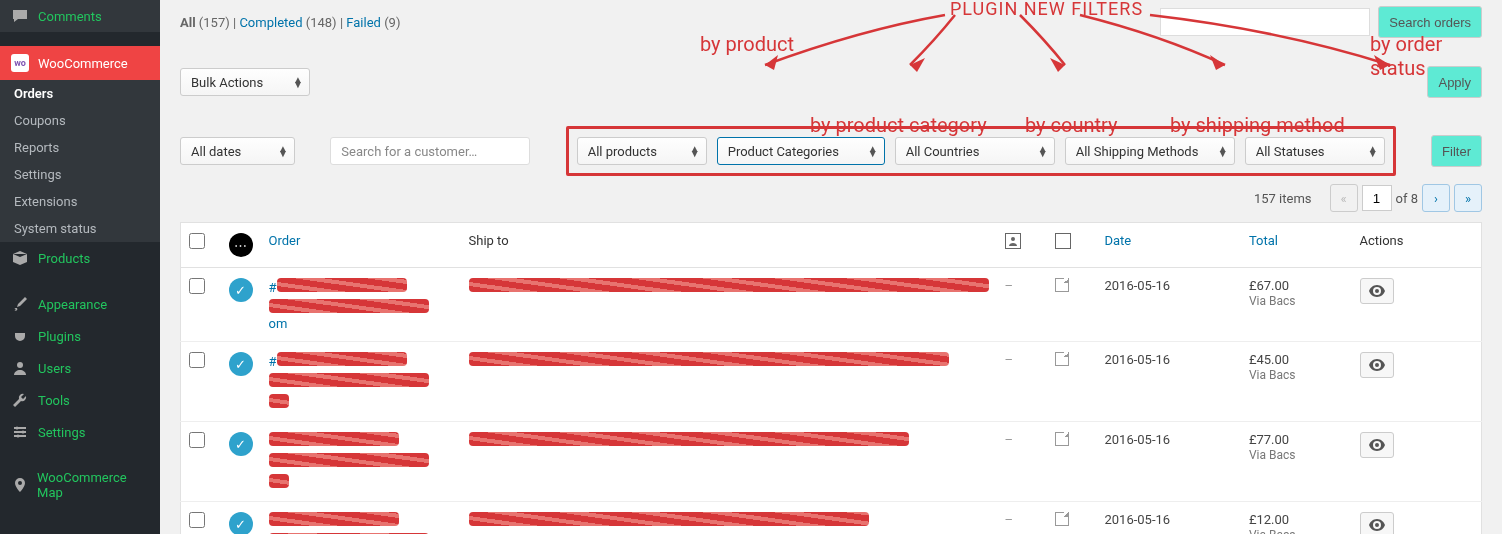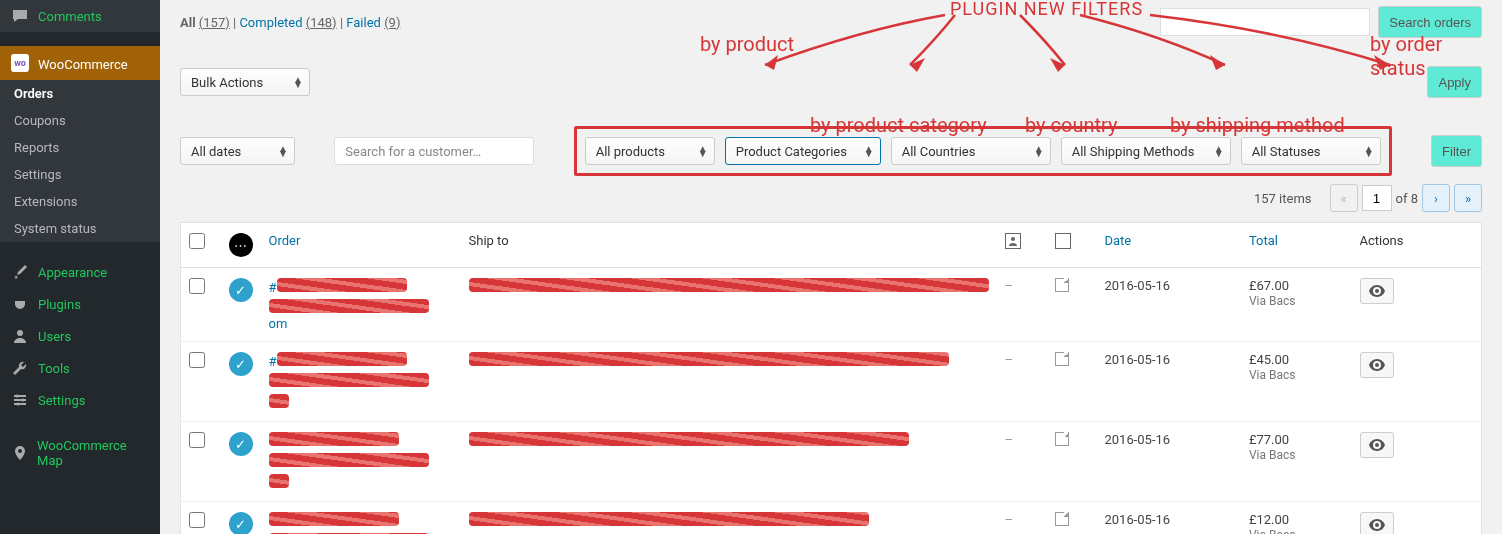--- a/index.html
+++ b/index.html
@@ -24,24 +24,23 @@
   .side-item {
     display: flex;
     align-items: center;
     padding: 8px 10px;
     color: #22c55e;
     cursor: pointer;
   }
   .side-item .icon { width: 20px; display:inline-flex; align-items:center; justify-content:center; margin-right:8px; }
   .side-item.top { background: #32373c; }
   .side-item.active {
-    background: #a16207;
+    background: #ef4444;
     color: #fff;
     position: relative;
-    align-items: flex-end;
   }
   .side-item.active::after {
     content: '';
     position: absolute;
     right: -8px;
     top: 50%;
     margin-top: -8px;
     border: 8px solid transparent;
     border-right-color: #f1f1f1;
   }
@@ -76,21 +75,21 @@
   .top-filters {
     display: flex;
     align-items: center;
     justify-content: space-between;
   }
   .subsubsub {
     font-size: 13px;
     color: #666;
   }
   .subsubsub a { color: #0073aa; text-decoration: none; }
-  .subsubsub .count { color: #666; text-decoration: underline; }
+  .subsubsub .count { color: #666; }
   .search-area { display:flex; gap:8px; align-items:center; }
   .search-area input[type=text] {
     width: 210px; height: 28px; border:1px solid #ddd; padding:0 8px; font-size:13px; background:#fff;
   }
   .btn {
     background: #5eead4;
     border: 1px solid #ccc;
     color: #555;
     padding: 4px 10px;
     border-radius: 3px;
@@ -266,20 +265,28 @@
     </div>
     <div class="sub-items">
       <div class="sub-item current">Orders</div>
       <div class="sub-item">Coupons</div>
       <div class="sub-item">Reports</div>
       <div class="sub-item">Settings</div>
       <div class="sub-item">Extensions</div>
       <div class="sub-item">System status</div>
     </div>
 
+    <div class="side-item">
+      <span class="icon">
+          <svg width="16" height="16" viewBox="0 0 16 16">
+            <path fill="#aaa" d="M8 1l7 3v8l-7 3-7-3V4z M1 4l7 3 7-3 M8 7v8"></path>
+          </svg>
+        </span>
+      <span>Products</span>
+    </div>
 
     <div style="height:14px"></div>
 
     <div class="side-item">
       <span class="icon">
           <svg width="16" height="16" viewBox="0 0 16 16">
             <path fill="#aaa" d="M13 1l2 2-7 7-3 1 1-3zM2 12c2 0 2 3 0 3 3 0 4-1 3-3z"></path>
           </svg>
         </span>
       <span>Appearance</span>
@@ -365,21 +372,21 @@
       </div>
       <div class="customer-search">
         <span>Search for a customer…</span>
       </div>
 
       <div class="new-filters-box">
         <div class="select-control" style="width:130px">
           <span>All products</span>
           <span class="caret">▲<br>▼</span>
         </div>
-        <div class="select-control blue" style="width:156px">
+        <div class="select-control blue" style="width:168px">
           <span>Product Categories</span>
           <span class="caret">▲<br>▼</span>
         </div>
         <div class="select-control" style="width:160px">
           <span>All Countries</span>
           <span class="caret">▲<br>▼</span>
         </div>
         <div class="select-control" style="width:170px">
           <span>All Shipping Methods</span>
           <span class="caret">▲<br>▼</span>

